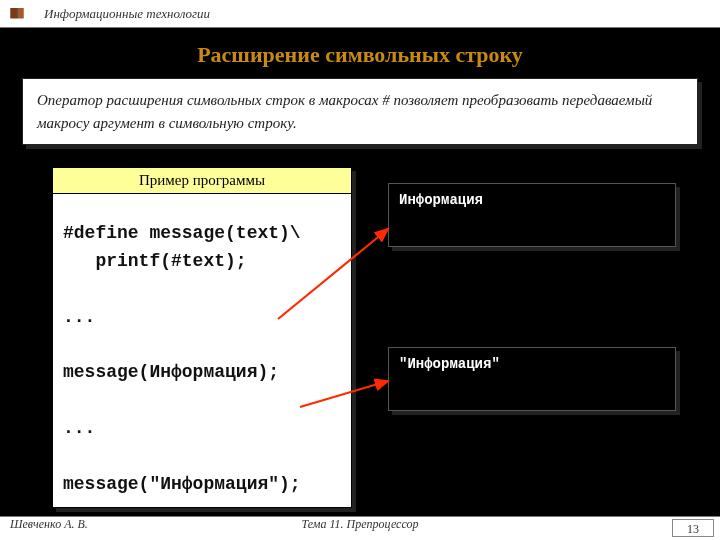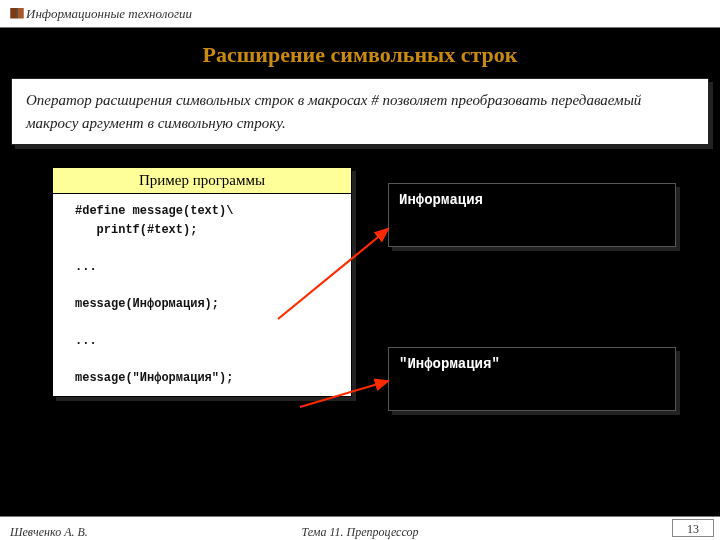--- a/index.html
+++ b/index.html
@@ -11,40 +11,40 @@
     position: relative;
     overflow: hidden;
   }
   .top-bar {
     background: #fff;
     height: 28px;
     display: flex;
     align-items: center;
     padding: 0 8px;
     border-bottom: 1px solid #777;
-    gap: 0;
+    gap: 18px;
   }
   .logo {
     width: 18px; height: 18px;
     display: inline-block;
   }
   .header-label {
     font-style: italic;
     font-size: 13px;
     color: #333;
   }
   .slide-title {
     color: #c88a0f;
     font-weight: bold;
     font-size: 22px;
     text-align: center;
     margin: 14px 0 10px 0;
   }
   .desc-wrap {
-    padding: 0 11px;
+    padding: 0 22px;
   }
   .desc-box {
     background: #fff;
     border: 1px solid #222;
     box-shadow: 4px 4px 0 #222;
     padding: 10px 14px;
     font-style: italic;
     font-size: 15px;
     line-height: 1.5;
     color: #222;
@@ -66,25 +66,26 @@
   .code-title {
     background: #ffff99;
     border-bottom: 1px solid #000;
     text-align: center;
     padding: 4px 6px;
     font-size: 15px;
   }
   .code-body {
     font-family: "Courier New", monospace;
     font-weight: bold;
-    font-size: 12px;
-    padding: 8px 22px;
+    font-size: 18px;
+    padding: 8px 10px;
     white-space: pre;
     line-height: 1.55;
     color: #111;
+    margin-top: 18px;
   }
   .out-box {
     position: absolute;
     right: 44px;
     width: 288px;
     height: 64px;
     background: #000;
     border: 1px solid #555;
     box-shadow: 4px 4px 0 #222;
     color: #fff;
@@ -101,21 +102,21 @@
     width: 720px; height: 320px;
     pointer-events: none;
   }
   .footer {
     position: absolute;
     bottom: 0; left: 0; right: 0;
     background: #fff;
     height: 24px;
     border-top: 1px solid #777;
     display: flex;
-    align-items: flex-end;
+    align-items: flex-start;
     font-style: italic;
     font-size: 12px;
     color: #333;
   }
   .footer .author { position: absolute; left: 10px; }
   .footer .topic { width: 100%; text-align: center; font-family: Liberation Serif, serif; }
   .footer .pagebox {
     position: absolute; right: 6px; top: 2px;
     width: 42px; height: 18px;
     border: 1px solid #888;
@@ -133,21 +134,21 @@
   <span class="logo">
     <svg viewBox="0 0 24 24" width="18" height="18">
       <rect x="3" y="4" width="8" height="14" fill="#7a3b14"></rect>
       <rect x="13" y="4" width="8" height="14" fill="#a45a28"></rect>
       <rect x="11" y="4" width="2" height="14" fill="#3a1e0a"></rect>
     </svg>
   </span>
   <span class="header-label">Информационные технологии</span>
 </div>
 
-<div class="slide-title">Расширение символьных строк</div>
+<div class="slide-title">Расширение символьных строку</div>
 
 <div class="desc-wrap">
   <div class="desc-box">
     <span>Оператор расширения символьных строк в макросах # позволяет преобразовать передаваемый макросу аргумент в символьную строку.</span>
   </div>
 </div>
 
 <div class="content-area">
 
   <div class="code-block">

